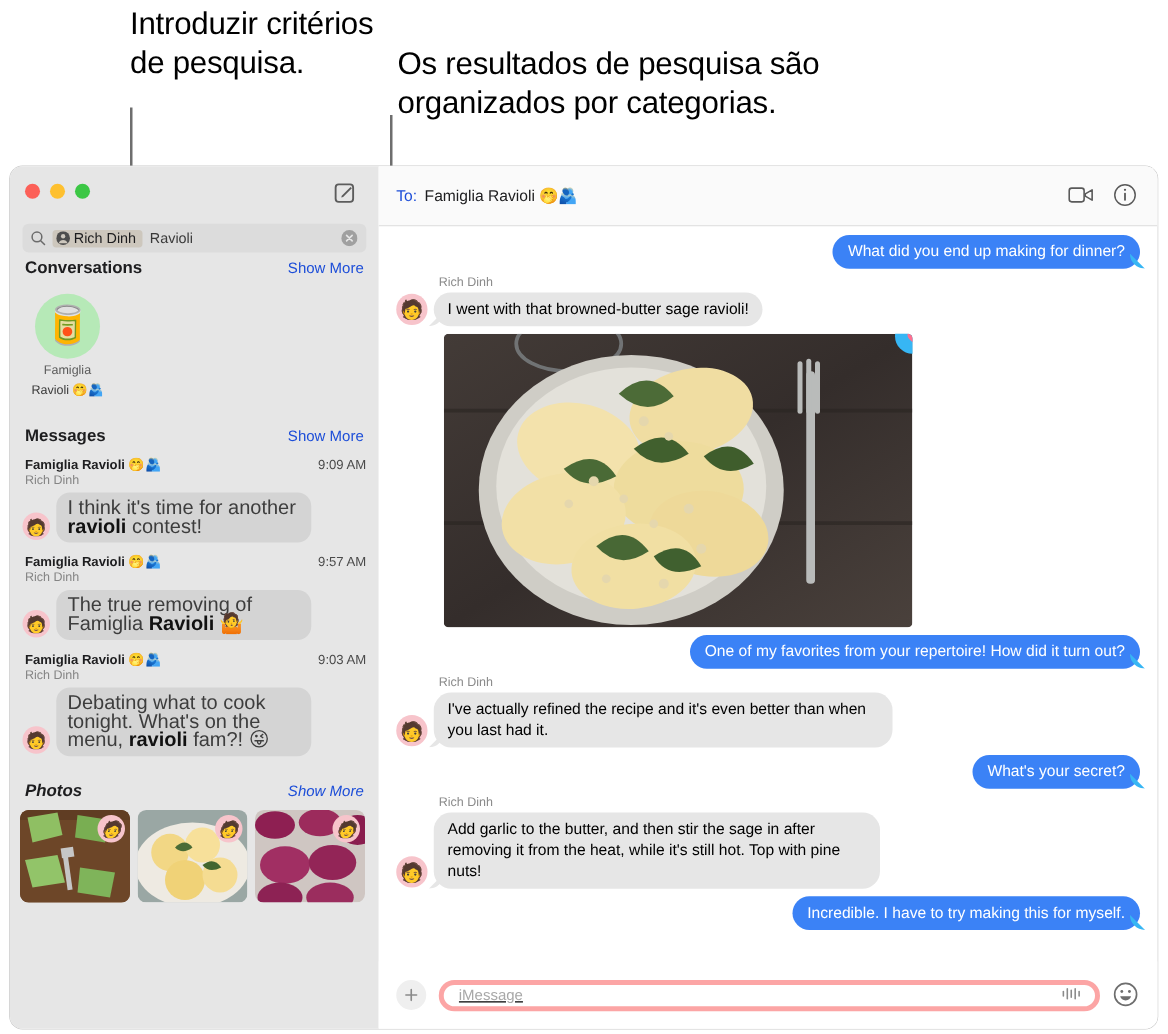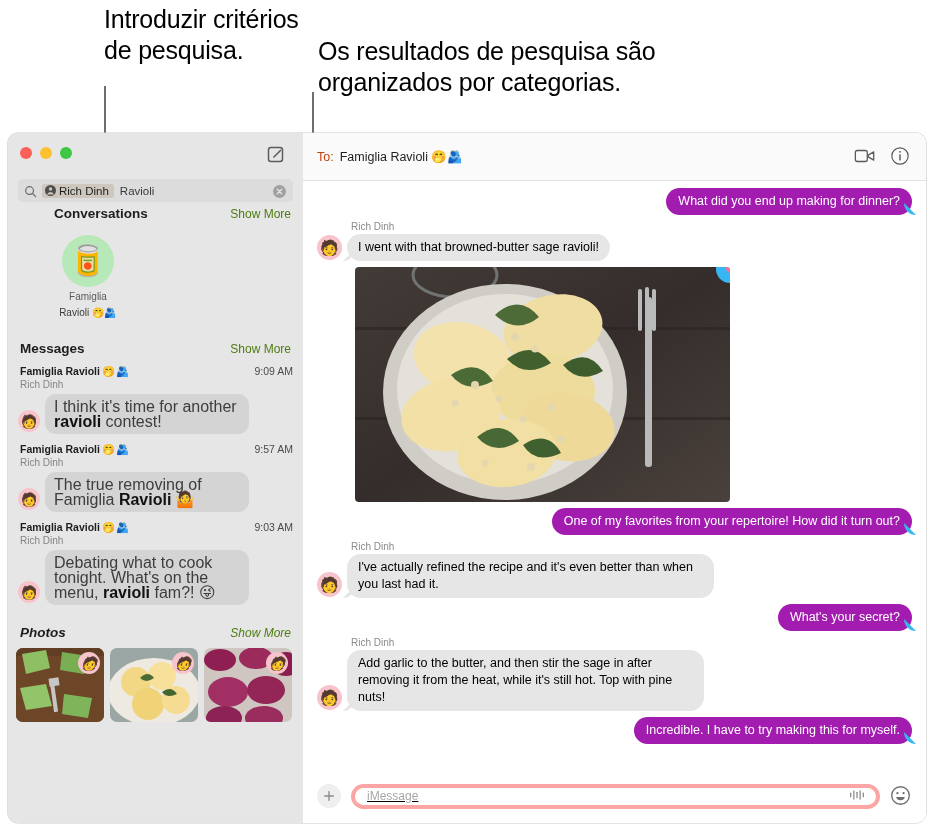--- a/index.html
+++ b/index.html
@@ -45,21 +45,21 @@
   }
   .token-dot{width:11px;height:11px;flex:0 0 auto;}
   .search-text{margin-left:6px;font-size:11.5px;color:#3a3a3a;}
   .clear-btn{position:absolute;right:7px;top:5px;width:13px;height:13px;}
 
   .section-head{
     display:flex;align-items:baseline;justify-content:space-between;
     padding:0 12px;
   }
   .section-title{font-size:13.5px;font-weight:700;color:#1d1d1f;}
-  .show-more{font-size:12px;color:#4d7c0f;cursor:pointer;}
+  .show-more{font-size:12px;color:#1d4ed8;cursor:pointer;}
 
   .conv-tile{margin:14px 0 0 16px;width:60px;text-align:center;}
   .conv-avatar{
     width:52px;height:52px;border-radius:50%;
     background:#b6e9b7;display:flex;align-items:center;justify-content:center;
     margin:0 auto;
   }
   .conv-name{font-size:10px;color:#5b5b5b;line-height:12px;margin-top:4px;white-space:nowrap;}
 
   .msg-item{padding:0 10px 0 10px;margin-top:9px;}
@@ -86,30 +86,30 @@
     position:absolute;right:4px;top:4px;width:22px;height:22px;border-radius:50%;
     background:#f7c4cb;display:flex;align-items:center;justify-content:center;font-size:13px;
   }
 
   
   .conv{position:absolute;left:295px;top:0;right:0;height:690px;background:#fff;}
   .conv-header{
     height:47px;border-bottom:1px solid #e3e3e3;background:#fafafa;
     display:flex;align-items:center;padding:0 14px;
   }
-  .to-label{font-size:12.5px;color:#c2410c;margin-right:6px;}
+  .to-label{font-size:12.5px;color:#1d4ed8;margin-right:6px;}
   .to-value{font-size:12.5px;color:#1d1d1f;font-weight:500;}
   .hdr-spacer{flex:1;}
   .hdr-icon{width:22px;height:22px;margin-left:14px;}
 
   .thread{position:absolute;left:0;top:47px;right:0;bottom:54px;padding:8px 14px 0 14px;box-sizing:border-box;}
   .row{display:flex;margin-bottom:6px;}
   .row.out{justify-content:flex-end;}
   .bubble-out{
-    background:#a21caf;color:#fff;border-radius:14px;padding:5px 12px;
+    background:#3b82f6;color:#fff;border-radius:14px;padding:5px 12px;
     font-size:12.5px;line-height:17px;max-width:400px;position:relative;
   }
   .bubble-out:after{
     content:"";position:absolute;right:-4px;bottom:0;width:12px;height:12px;
     background:#37b6f4;border-bottom-left-radius:12px;
     clip-path:polygon(0 0,100% 100%,0 100%);
   }
   .in-wrap{display:flex;align-items:flex-end;gap:5px;}
   .in-av{
     width:25px;height:25px;border-radius:50%;background:#f7c4cb;flex:0 0 auto;
@@ -205,21 +205,21 @@
       </span>
       <span class="search-text">Ravioli</span>
       <span class="clear-btn">
         <svg viewBox="0 0 14 14" width="13" height="13">
           <circle cx="7" cy="7" r="7" fill="#a0a0a0"></circle>
           <path d="M4.6 4.6l4.8 4.8M9.4 4.6l-4.8 4.8" stroke="#e6e6e6" stroke-width="1.4" stroke-linecap="round"></path>
         </svg>
       </span>
     </div>
 
-    <div style="margin-top:26px;padding-left:34px;">
+    <div style="margin-top:26px;">
       <div class="section-head">
         <span class="section-title">Conversations</span>
         <span class="show-more">Show More</span>
       </div>
       <div class="conv-tile">
         <div class="conv-avatar">
           <span style="font-size:30px;line-height:1;">🥫</span>
         </div>
         <div class="conv-name">Famiglia</div>
         <div class="conv-name" style="color:#3a3a3a;">Ravioli 🤭🫂</div>

